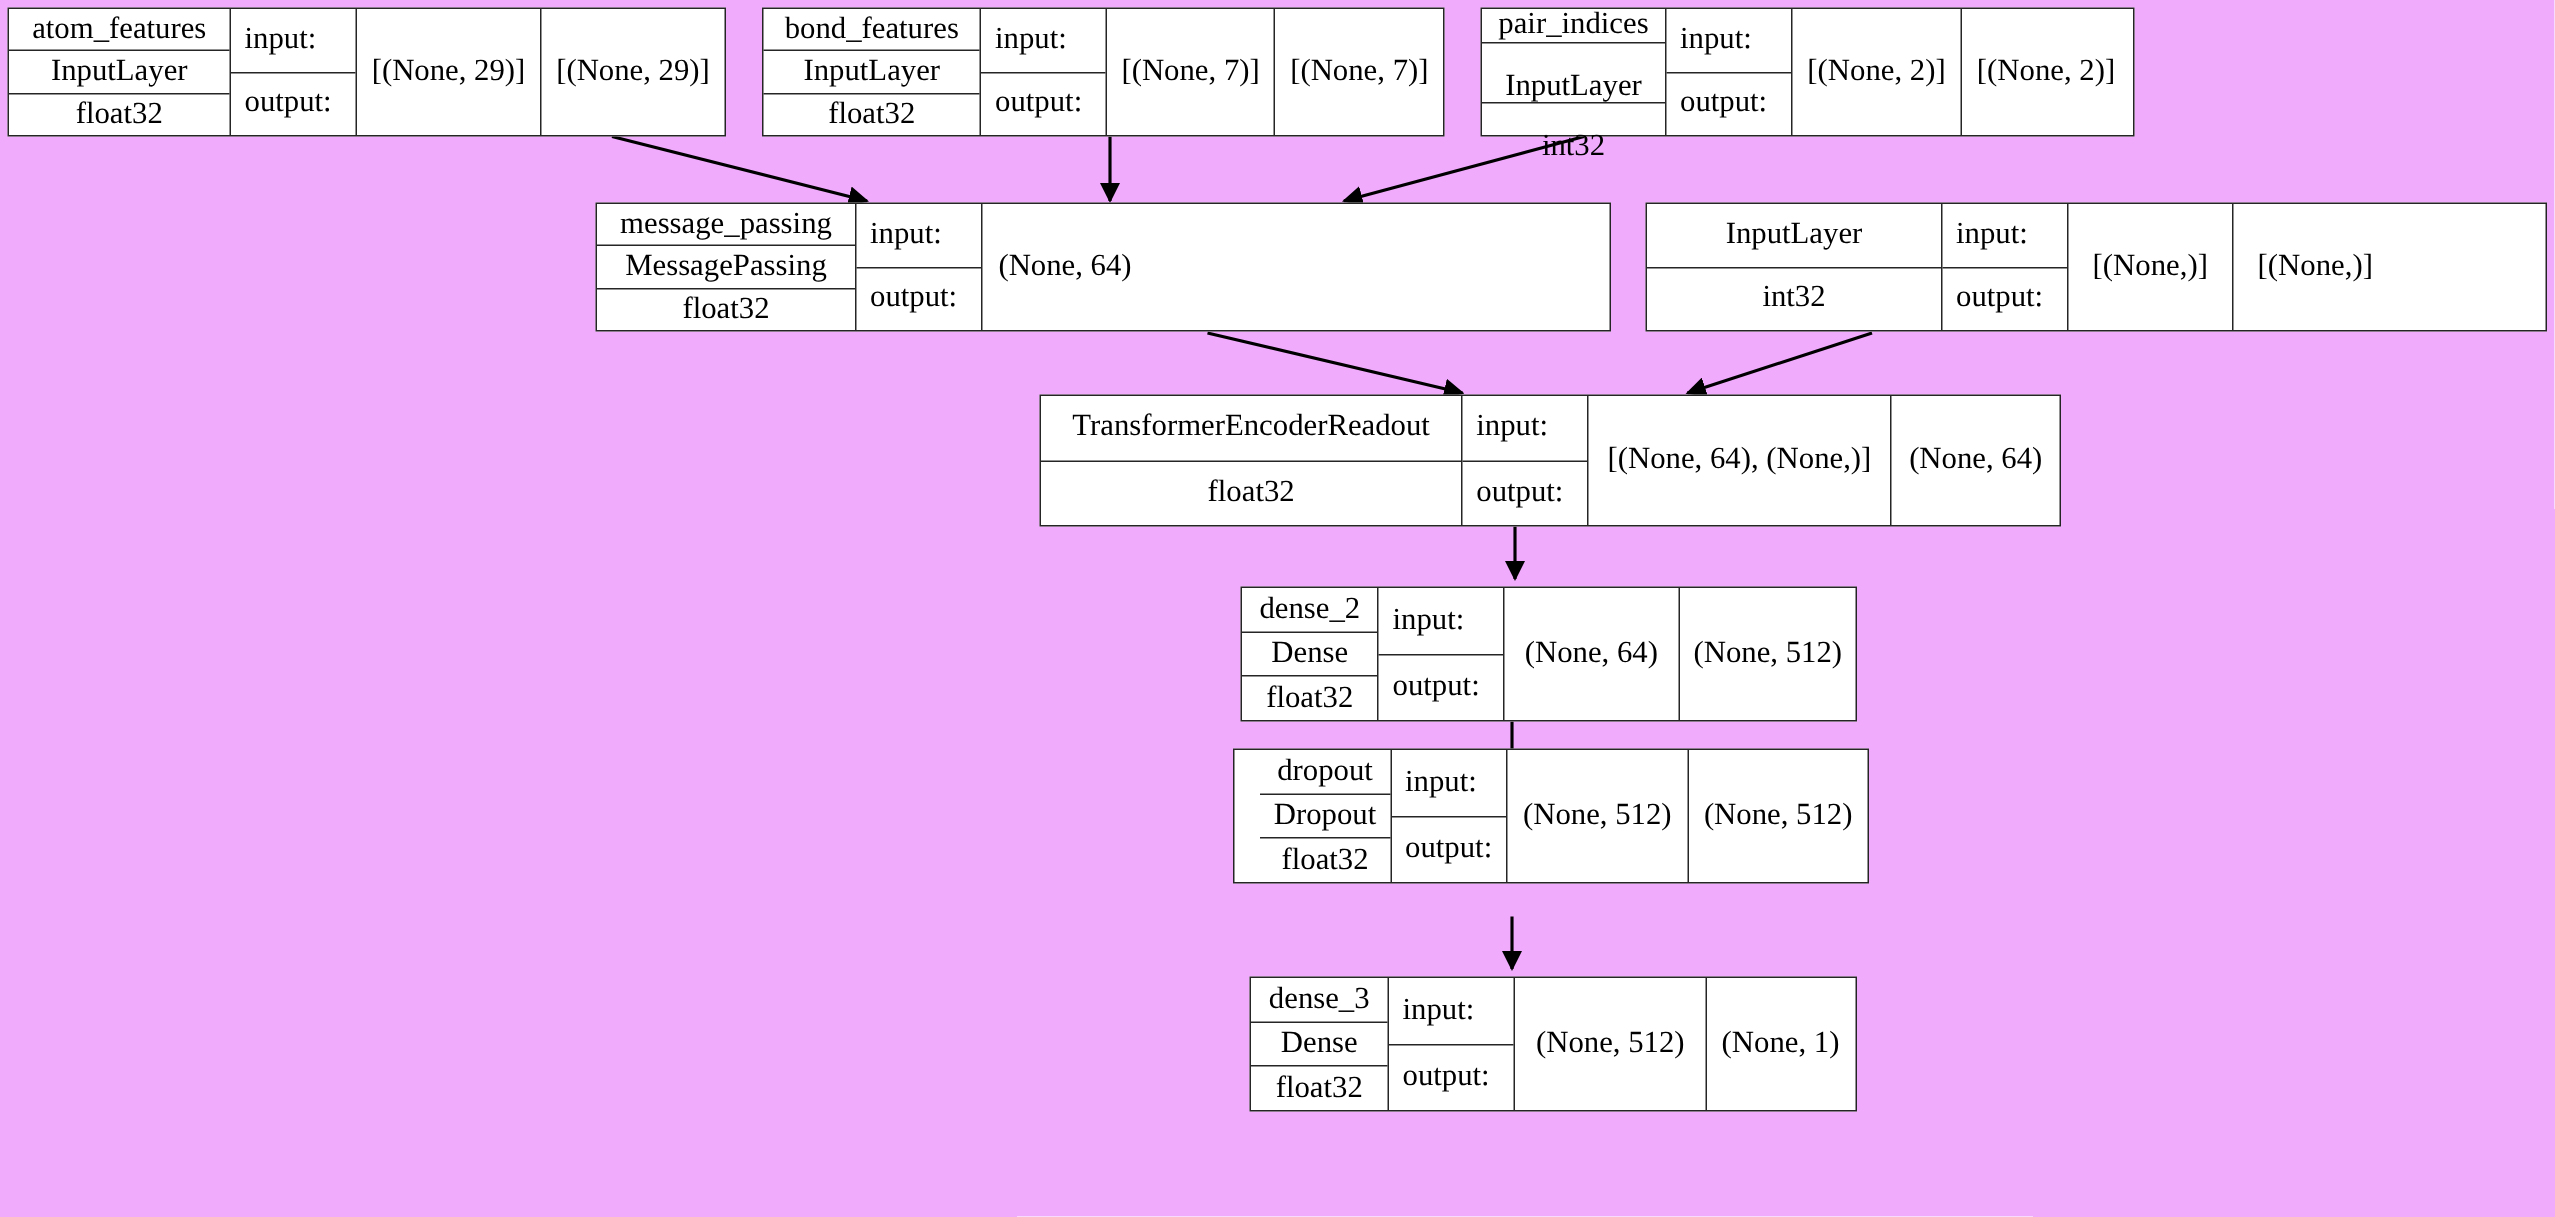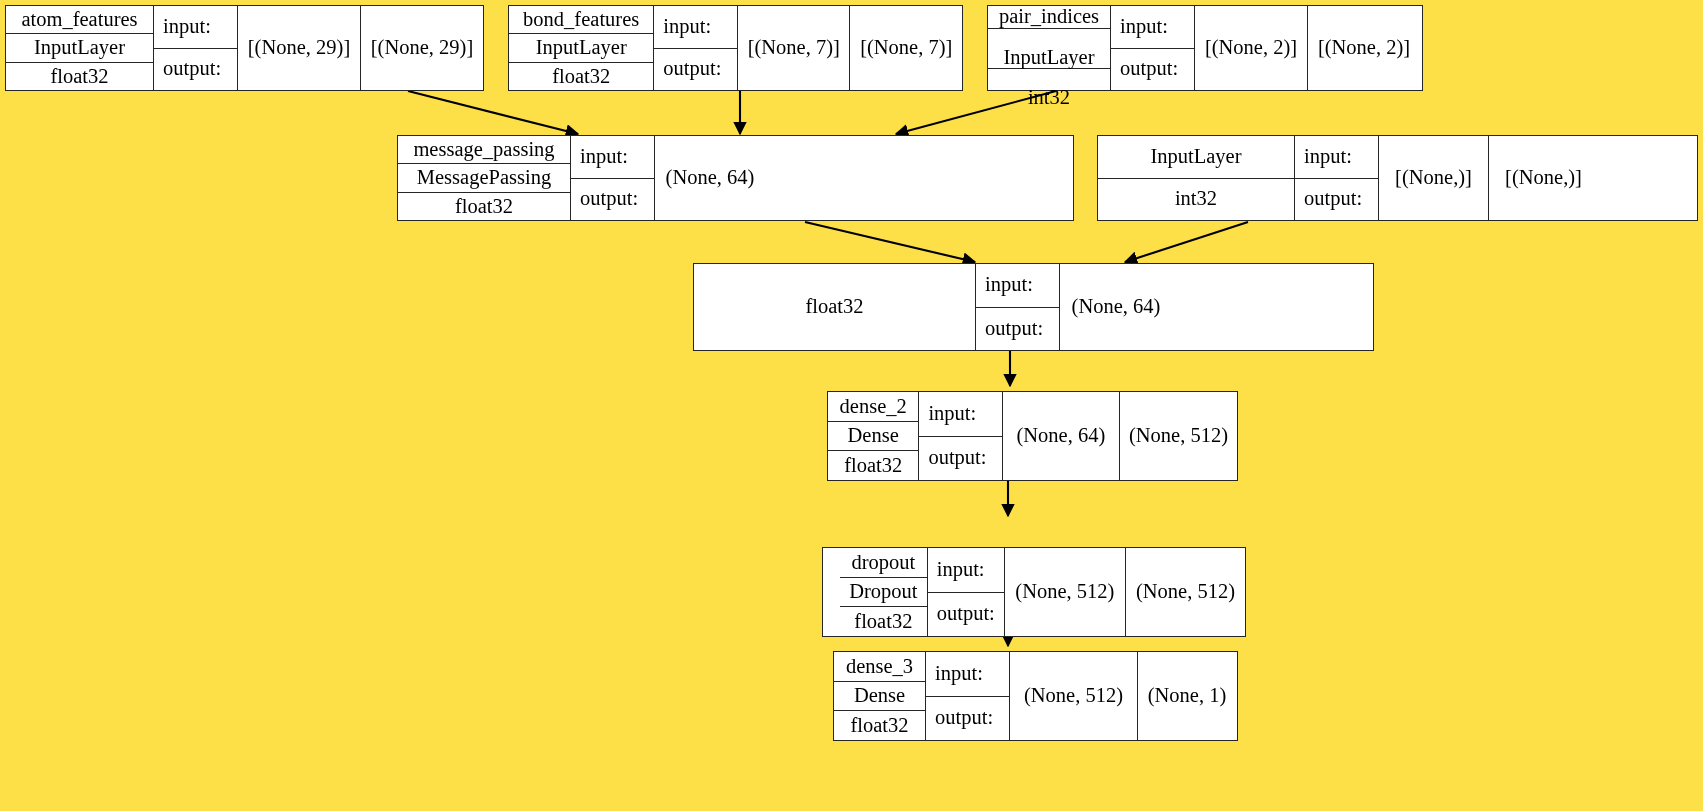--- a/index.html
+++ b/index.html
@@ -4,21 +4,21 @@
 <style>
   html, body {
     margin: 0;
     padding: 0;
     background: #ffffff;
   }
   #canvas {
     position: relative;
     width: 1703px;
     height: 811px;
-    background: #fde047;
+    background: #f0abfc;
     font-family: "Liberation Serif", "DejaVu Serif", serif;
     overflow: hidden;
   }
   svg.edges {
     position: absolute;
     left: 0;
     top: 0;
     width: 1703px;
     height: 811px;
     pointer-events: none;
@@ -177,25 +177,29 @@
     <div class="col sep" style="width:110px;">
       <div class="cell shape-cell fs20">[(None,)]</div>
     </div>
     <div class="col sep" style="width:110px;">
       <div class="cell shape-cell fs20">[(None,)]</div>
     </div>
   </div>
 
   <div class="node" style="left:693px; top:263px; width:681px; height:88px;">
     <div class="col col-name" style="width:281px;">
-      <div class="cell name-cell last fs20">float32</div>
-    </div>
-    <div class="col sep" style="width:84px;">
-      <div class="cell io-label fs20">input:</div>
-      <div class="cell io-label last fs20">output:</div>
+      <div class="cell name-cell fs20">TransformerEncoderReadout</div>
+      <div class="cell name-cell last fs20">float32</div>
+    </div>
+    <div class="col sep" style="width:84px;">
+      <div class="cell io-label fs20">input:</div>
+      <div class="cell io-label last fs20">output:</div>
+    </div>
+    <div class="col sep" style="width:203px;">
+      <div class="cell shape-cell fs20">[(None, 64), (None,)]</div>
     </div>
     <div class="col sep" style="width:113px;">
       <div class="cell shape-cell fs20">(None, 64)</div>
     </div>
   </div>
 
   <div class="node" style="left:827px; top:391px; width:411px; height:90px;">
     <div class="col col-name" style="width:91px;">
       <div class="cell name-cell fs20">dense_2</div>
       <div class="cell name-cell fs20">Dense</div>
@@ -206,21 +210,21 @@
       <div class="cell io-label last fs20">output:</div>
     </div>
     <div class="col sep" style="width:118px;">
       <div class="cell shape-cell fs20">(None, 64)</div>
     </div>
     <div class="col sep" style="width:118px;">
       <div class="cell shape-cell fs20">(None, 512)</div>
     </div>
   </div>
 
-  <div class="node" style="left:822px; top:547px; width:424px; height:90px;padding-left:17px;">
+  <div class="node" style="left:822px; top:499px; width:424px; height:90px;padding-left:17px;">
     <div class="col col-name" style="width:91px;">
       <div class="cell name-cell fs20">dropout</div>
       <div class="cell name-cell fs20">Dropout</div>
       <div class="cell name-cell last fs20">float32</div>
     </div>
     <div class="col sep" style="width:78px;">
       <div class="cell io-label fs20">input:</div>
       <div class="cell io-label last fs20">output:</div>
     </div>
     <div class="col sep" style="width:127px;">

